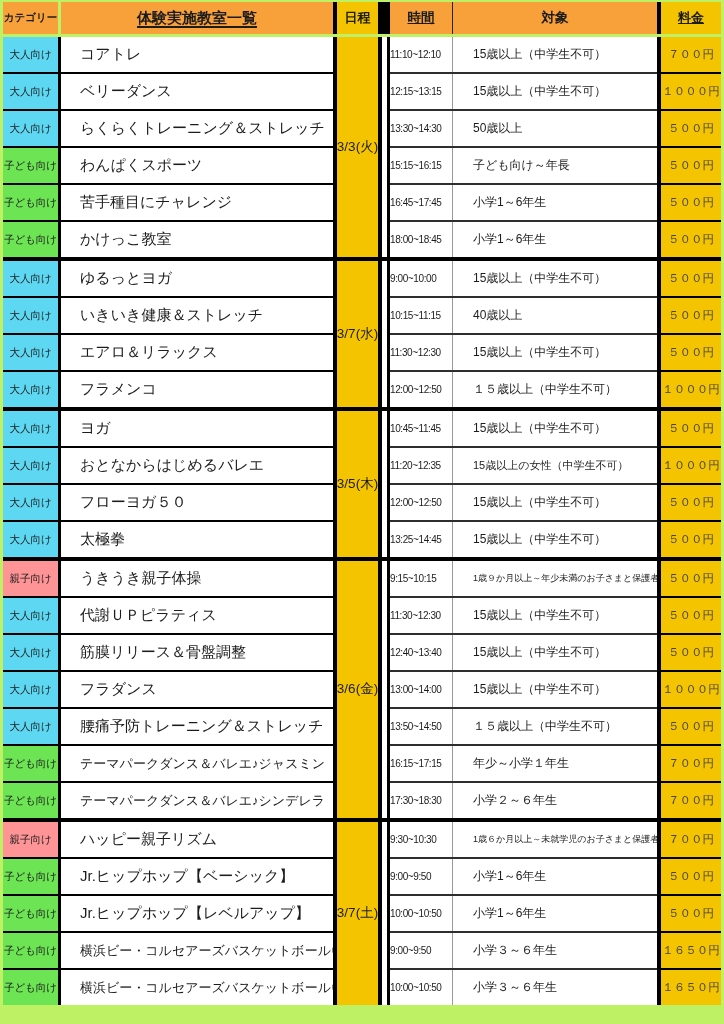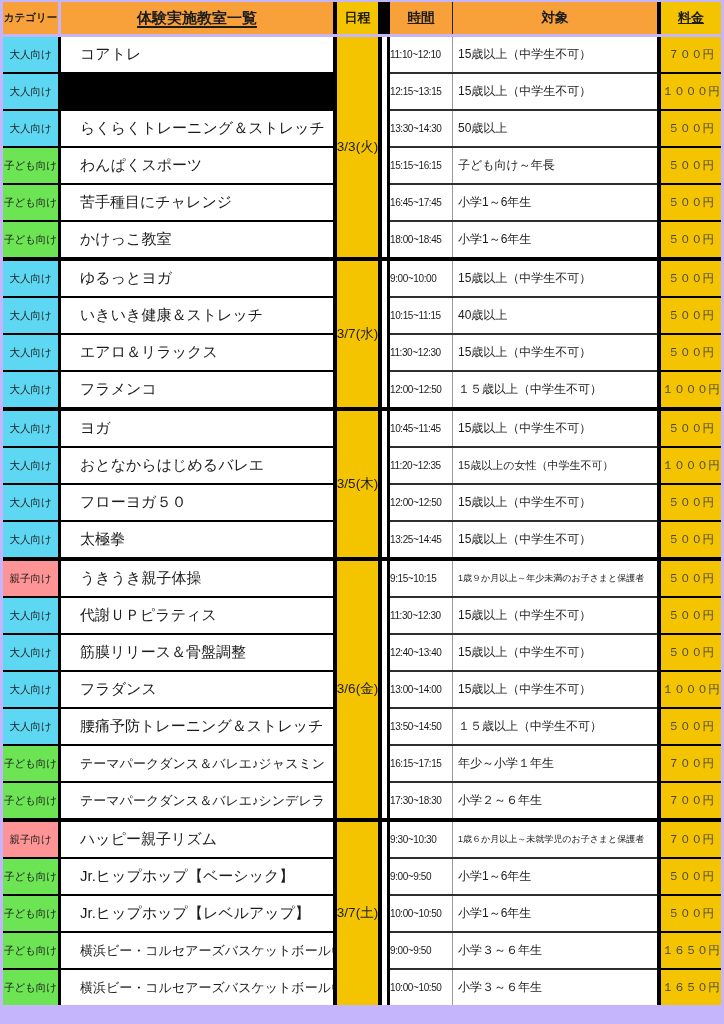--- a/index.html
+++ b/index.html
@@ -1,19 +1,19 @@
 <!DOCTYPE html>
 <html><head>
 <meta charset="utf-8">
 <style>
   html,body{margin:0;padding:0;background:#fff;}
   .sheet{
     position:relative;
     width:724px;height:1024px;
-    background:#c4b5fd;
+    background:#bef264;
     box-sizing:border-box;
     padding:2px 3px 0 3px;
     font-family:"Liberation Sans","DejaVu Sans",sans-serif;
     color:#1c1c1c;
     overflow:hidden;
   }
   .frow{display:flex;align-items:stretch;}
   
   .b3{width:3px;background:#000;flex:none;}
   .b4{width:4px;background:#000;flex:none;}
@@ -39,21 +39,21 @@
   
   .group{display:flex;align-items:stretch;border-bottom:4px solid #000;}
   .group:last-child{border-bottom:none;}
   .panel{display:flex;flex-direction:column;row-gap:2px;background:#000;flex:none;}
   .panel.mid{background:#2e2e2e;}
   .lrow,.mrow{display:flex;height:35px;flex:none;}
   .cat{width:55px;justify-content:center;font-size:10.5px;background:#5ed8f2;}
   .cls{width:272px;margin-left:3px;padding-left:19px;font-size:15px;}
   .cls span.sm{font-size:13px;}
   .time{width:62px;font-size:10px;letter-spacing:-0.4px;}
-  .target{width:205px;border-left:1px solid #999;padding-left:5px;font-size:12px;}
+  .target{width:205px;border-left:1px solid #999;padding-left:20px;font-size:12px;}
   .target span.sm2{font-size:11px;}
   .target span.xs{font-size:9px;}
   .date-col{
     width:41px;background:#f5c400;flex:none;
     display:flex;flex-direction:row;align-items:center;justify-content:center;
     font-size:13.5px;line-height:1.5;text-align:center;
   }
   .feecell{
     width:60px;height:35px;flex:none;
     justify-content:center;background:#f5c400;
@@ -100,20 +100,23 @@
             </div>
     <div class="cell cls">
               <span>コアトレ</span>
             </div>
   </div>
 
   <div class="lrow">
     <div class="cell cat" style="background: rgb(94, 216, 242);">
               <span>大人向け</span>
             </div>
+    <div class="cell cls">
+              <span>ベリーダンス</span>
+            </div>
   </div>
 
   <div class="lrow">
     <div class="cell cat" style="background: rgb(94, 216, 242);">
               <span>大人向け</span>
             </div>
     <div class="cell cls">
               <span>らくらくトレーニング＆ストレッチ</span>
             </div>
   </div>

